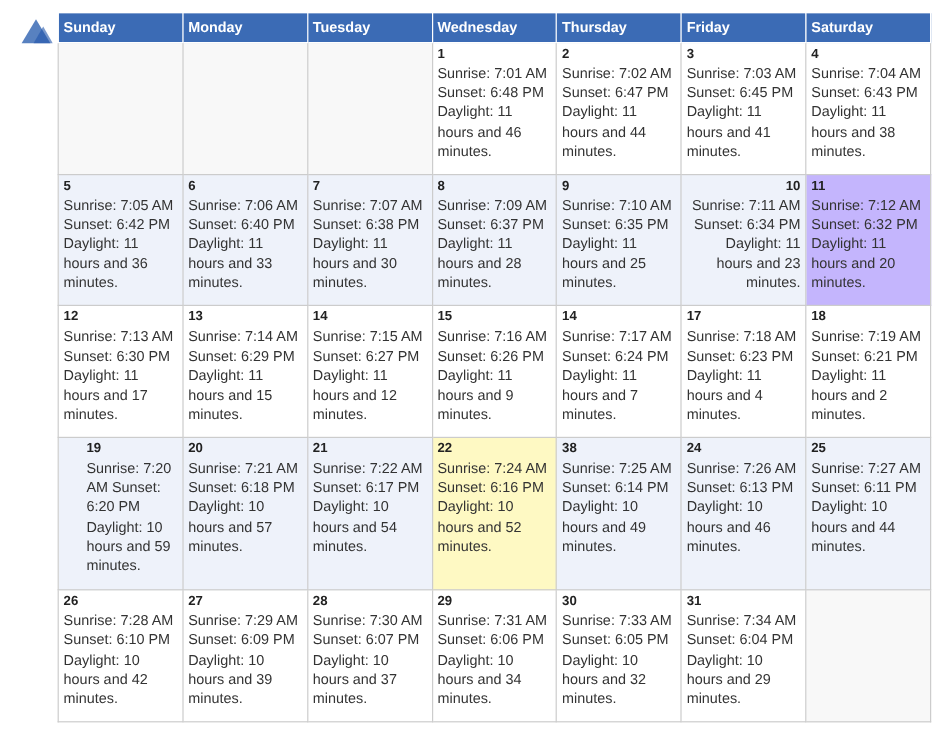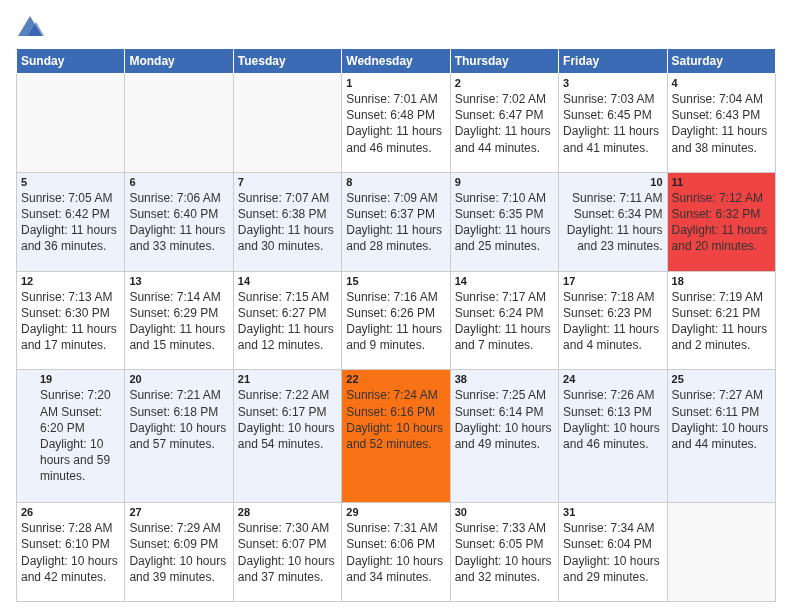--- a/index.html
+++ b/index.html
@@ -8,21 +8,21 @@
       background: #fff;
       width: 792px;
       height: 612px;
       overflow: hidden;
     }
     .page {
       width: 792px;
       height: 612px;
       padding: 10px 16px 10px 16px;
       display: flex;
-      flex-direction: column;
+      flex-direction: row;
     }
     .header {
       display: flex;
       align-items: flex-start;
       justify-content: space-between;
       margin-bottom: 6px;
     }
     .logo {
       display: flex;
       align-items: center;
@@ -191,21 +191,21 @@
             <div class="cell-content">Sunrise: 7:10 AM
 Sunset: 6:35 PM
 Daylight: 11 hours and 25 minutes.</div>
           </td>
           <td style="background: rgb(238, 242, 250); text-align: right;">
             <span class="day-number">10</span>
             <div class="cell-content">Sunrise: 7:11 AM
 Sunset: 6:34 PM
 Daylight: 11 hours and 23 minutes.</div>
           </td>
-          <td style="background: #ef4444;">
+          <td style="background: #c4b5fd;">
             <span class="day-number">11</span>
             <div class="cell-content">Sunrise: 7:12 AM
 Sunset: 6:32 PM
 Daylight: 11 hours and 20 minutes.</div>
           </td>
         </tr>
         <tr>
           <td>
             <span class="day-number">12</span>
             <div class="cell-content">Sunrise: 7:13 AM
@@ -261,21 +261,21 @@
             <div class="cell-content">Sunrise: 7:21 AM
 Sunset: 6:18 PM
 Daylight: 10 hours and 57 minutes.</div>
           </td>
           <td style="background: rgb(238, 242, 250);">
             <span class="day-number">21</span>
             <div class="cell-content">Sunrise: 7:22 AM
 Sunset: 6:17 PM
 Daylight: 10 hours and 54 minutes.</div>
           </td>
-          <td style="background: #f97316;">
+          <td style="background: #fef9c3;">
             <span class="day-number">22</span>
             <div class="cell-content">Sunrise: 7:24 AM
 Sunset: 6:16 PM
 Daylight: 10 hours and 52 minutes.</div>
           </td>
           <td style="background: rgb(238, 242, 250);">
             <span class="day-number">38</span>
             <div class="cell-content">Sunrise: 7:25 AM
 Sunset: 6:14 PM
 Daylight: 10 hours and 49 minutes.</div>

